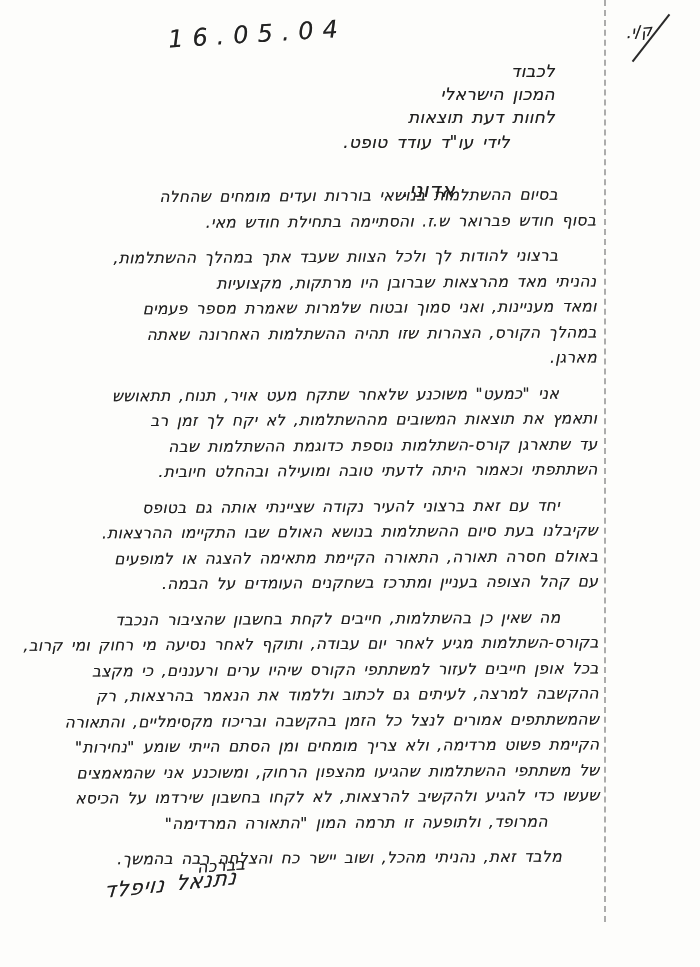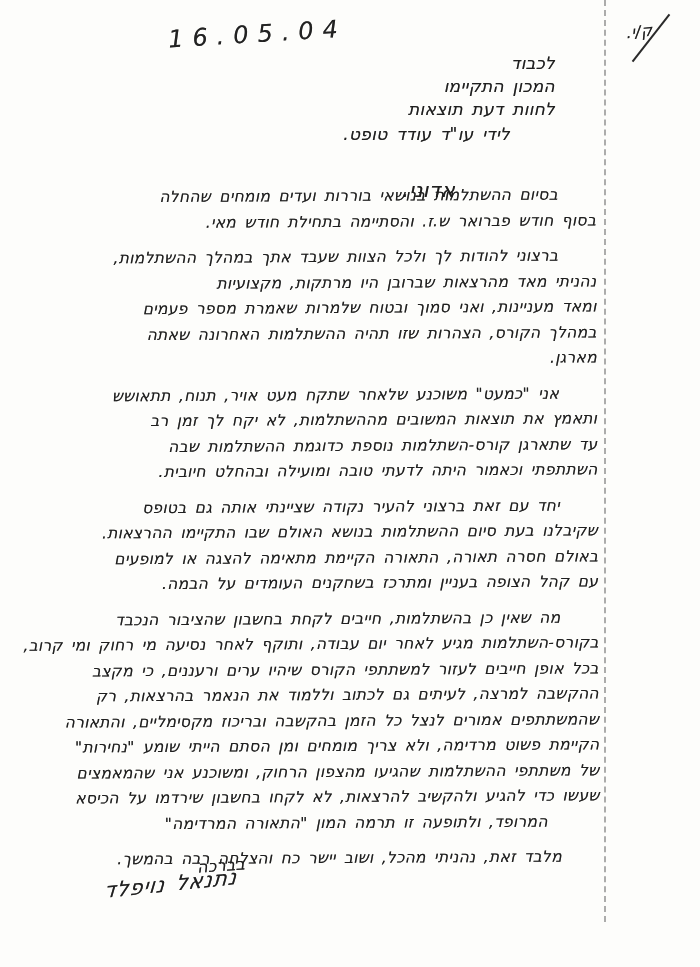--- a/index.html
+++ b/index.html
@@ -54,21 +54,21 @@
   .date {
     position: absolute;
     top: 20px; left: 168px;
     font-size: 24px;
     letter-spacing: 9px;
     transform: rotate(-3.5deg);
     color: #222;
   }
   .recipient {
     position: absolute;
-    top: 52px; right: 145px;
+    top: 60px; right: 145px;
     direction: rtl; text-align: right;
     font-size: 17px; line-height: 23px;
   }
   .recipient .addr-line:nth-child(4) { margin-right: 45px; margin-top: 2px; }
   .greeting {
     position: absolute;
     top: 178px; right: 245px;
     direction: rtl;
     font-size: 21px;
   }
@@ -110,21 +110,21 @@
 
   <div class="corner-mark">
     <div class="corner-stroke"></div>
     <span class="corner-text hand">ק/י.</span>
   </div>
 
   <div class="date hand">16.05.04</div>
 
   <div class="recipient hand">
     <div class="addr-line">לכבוד</div>
-    <div class="addr-line">המכון התקיימו</div>
+    <div class="addr-line">המכון הישראלי</div>
     <div class="addr-line">לחוות דעת תוצאות</div>
     <div class="addr-line">לידי עו"ד עודד טופט.</div>
   </div>
 
   <div class="greeting hand">אדוני.</div>
 
   <div class="body-block hand">
 
     <div class="para">
       <div class="line indent">בסיום ההשתלמות בנושאי בוררות ועדים מומחים שהחלה</div>

